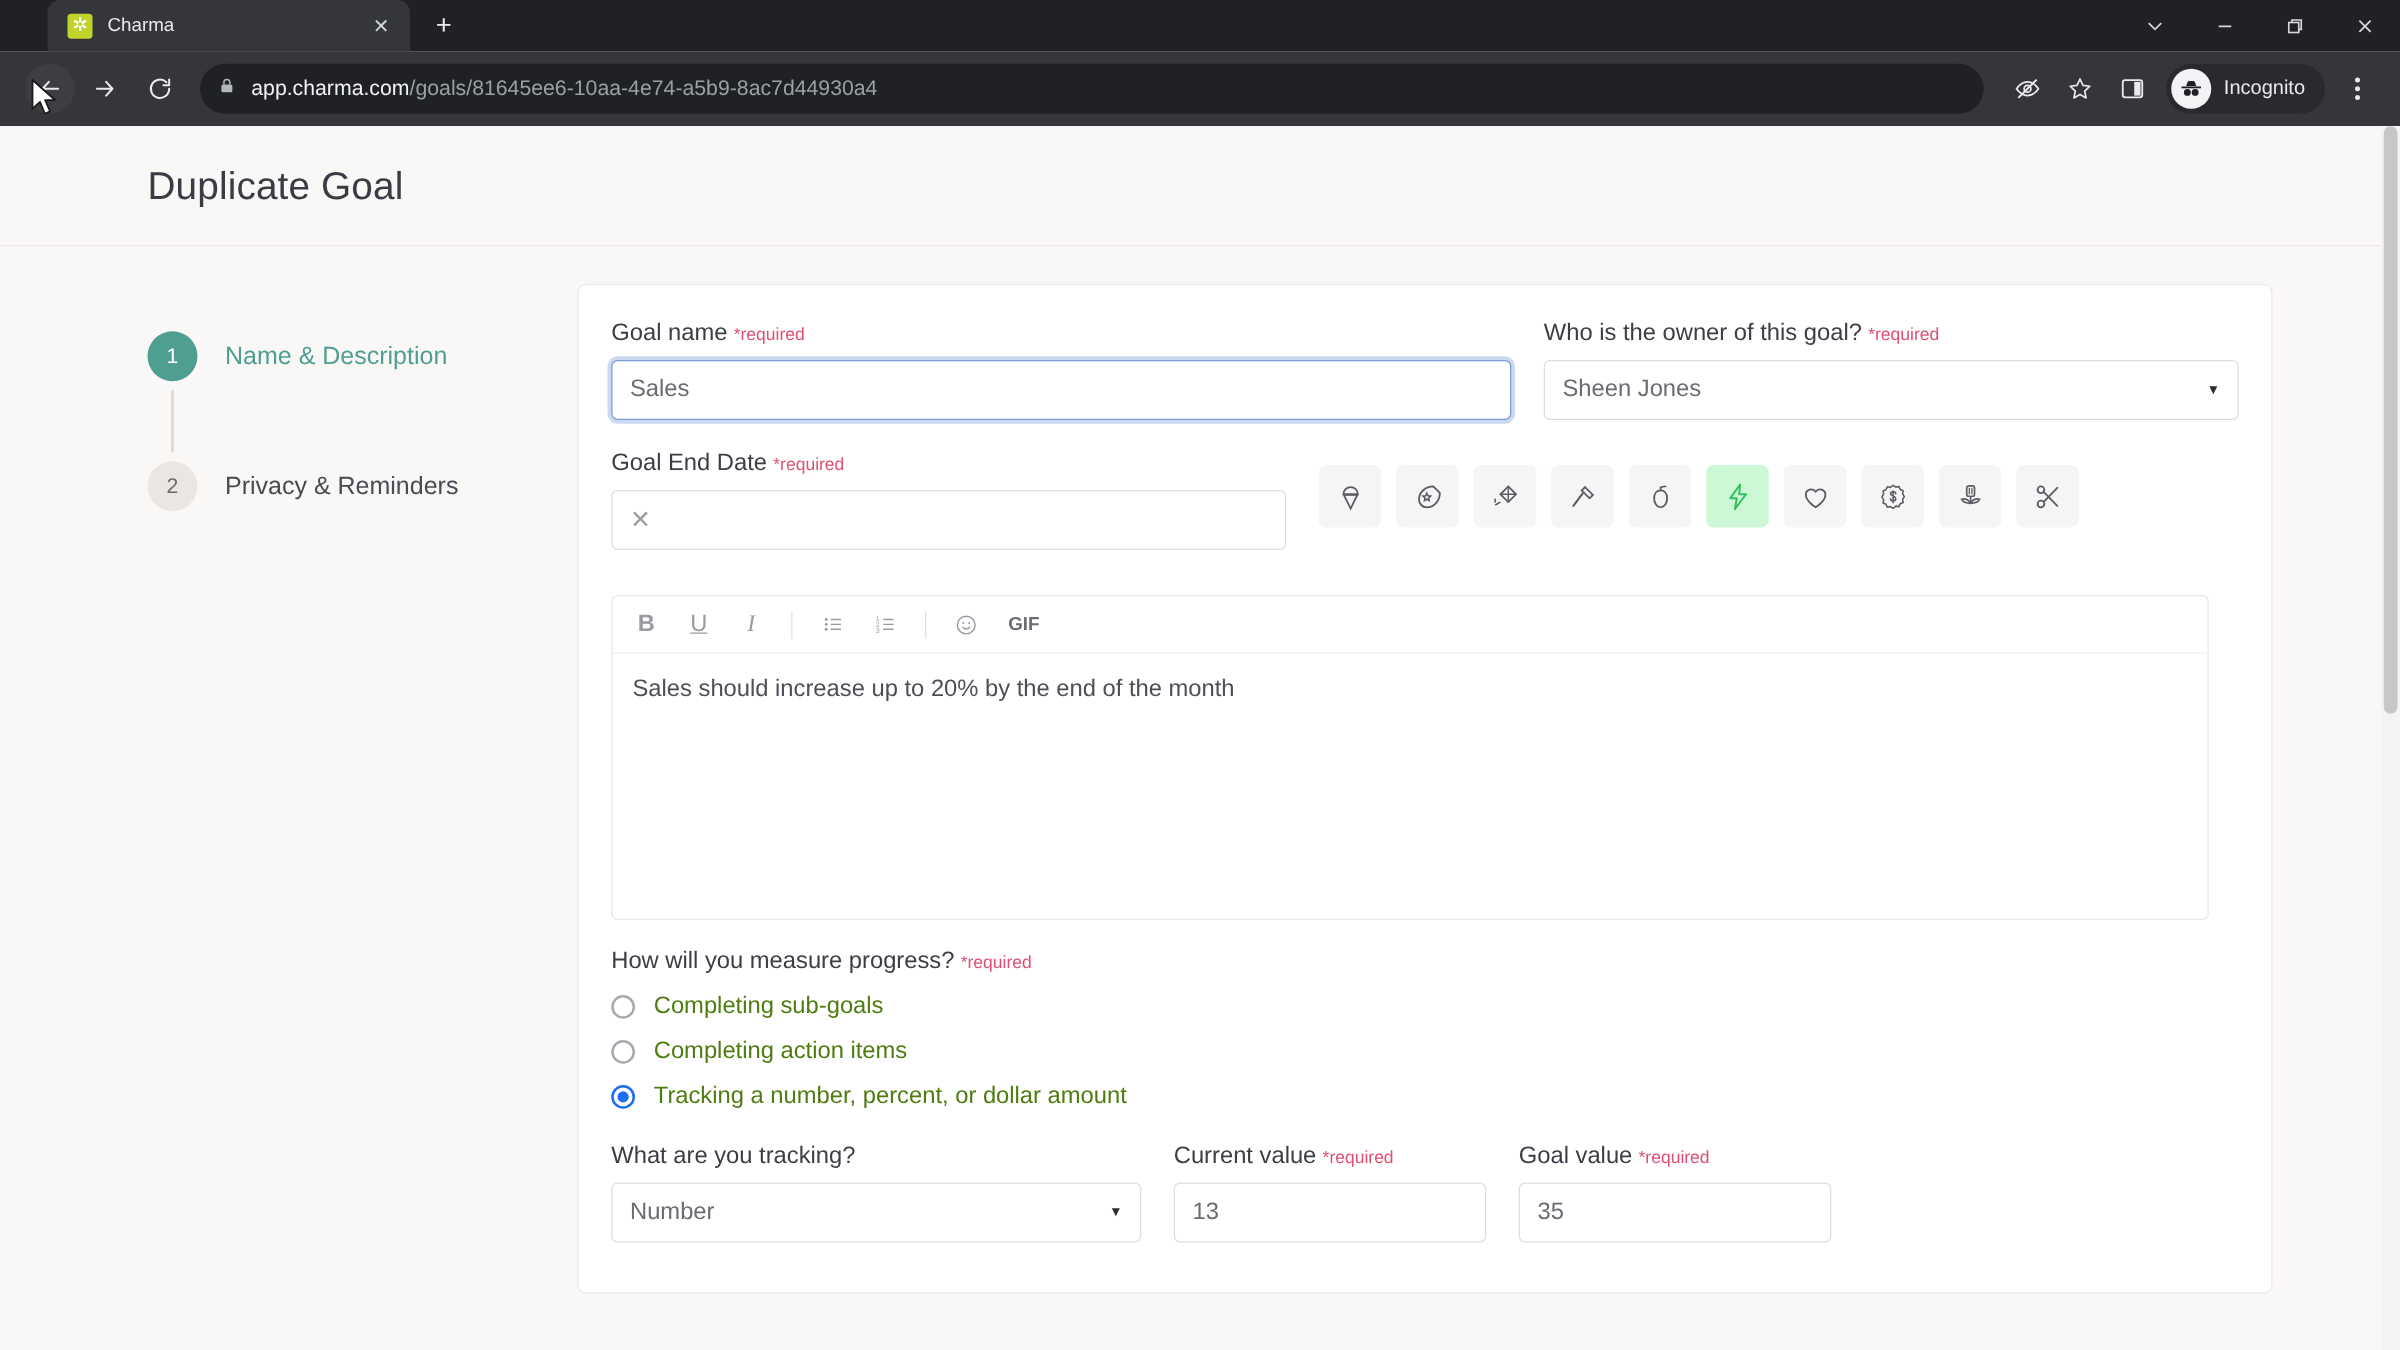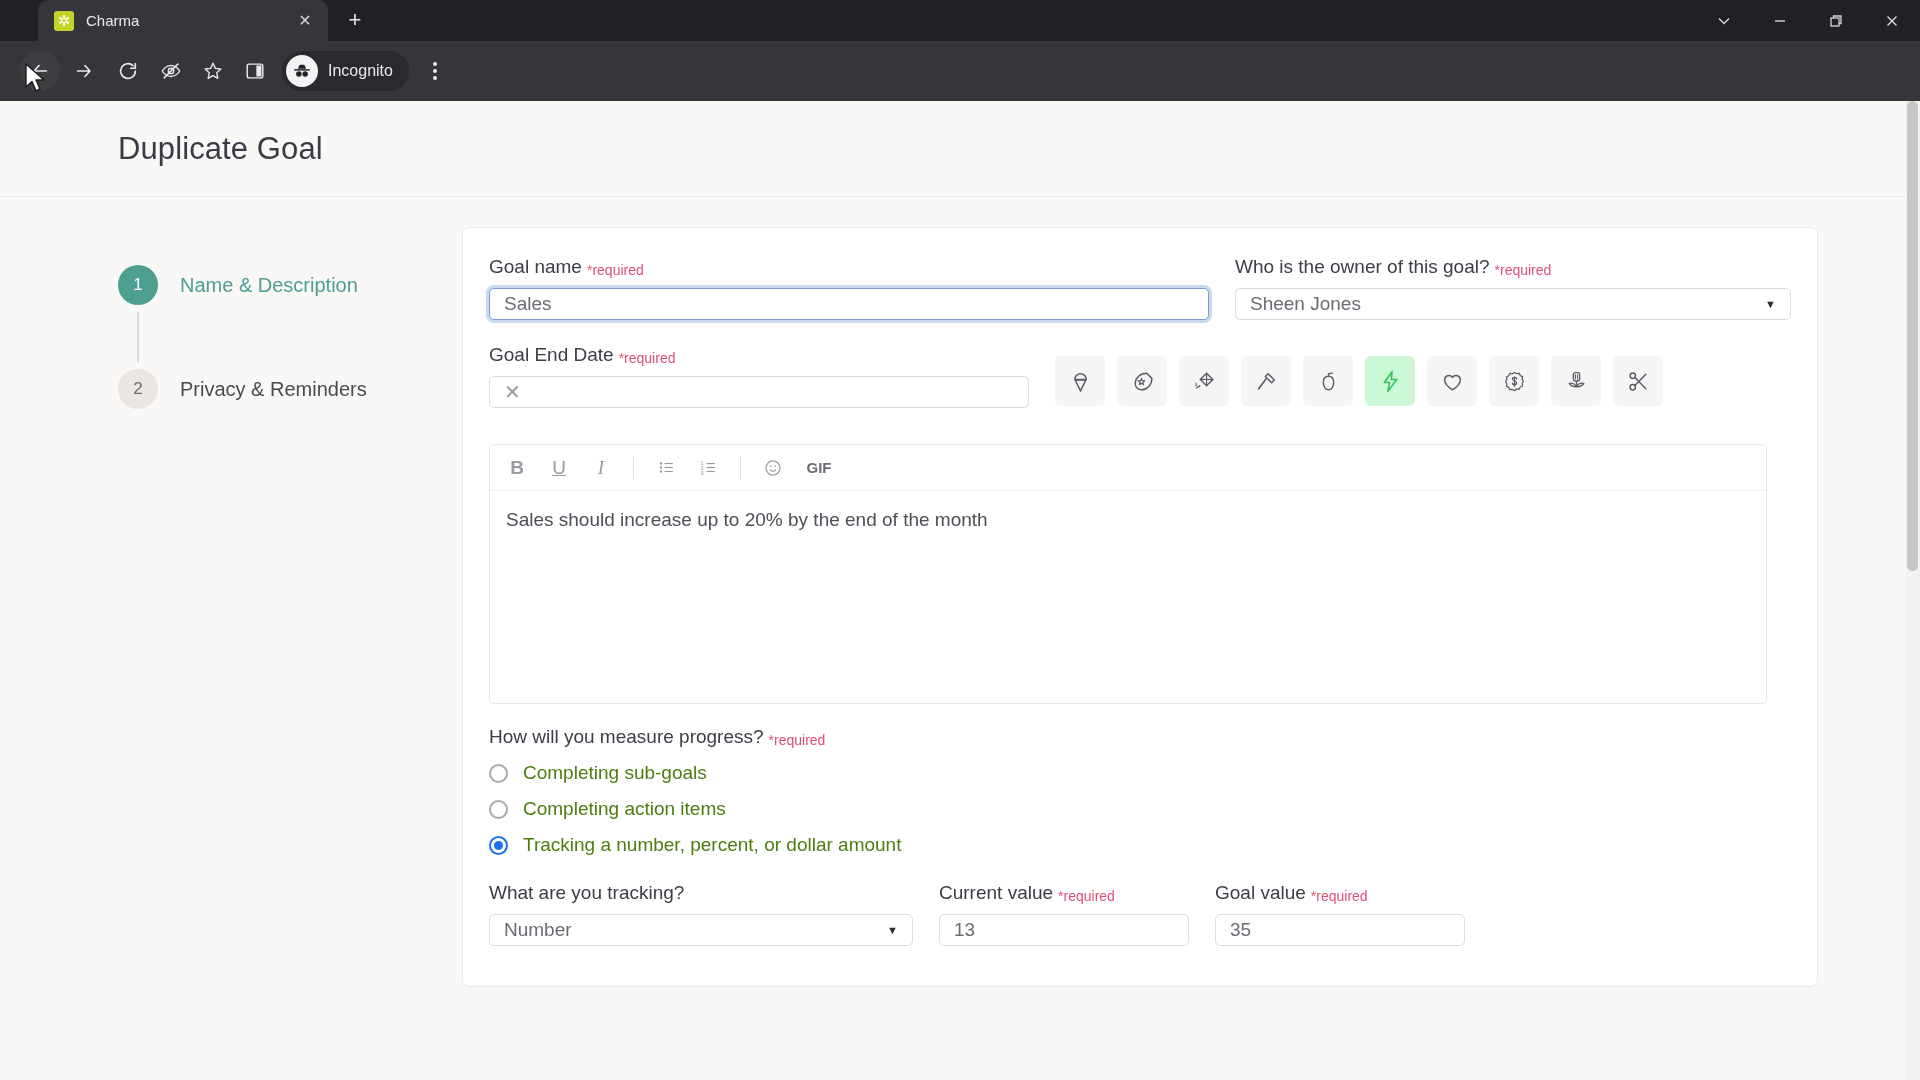--- a/index.html
+++ b/index.html
@@ -115,26 +115,26 @@
   
   .card {
     flex: 0 0 1330px; background: #fff; border: 1px solid #ece8e8;
     border-radius: 7px; padding: 28px 26px 40px 26px; min-height: 760px;
   }
 
   .row { display: flex; gap: 26px; }
   .field { display: flex; flex-direction: column; }
   .flabel {
     font-size: 19px; color: #3d3d47; margin-bottom: 10px;
-    display: flex; align-items: flex-end; gap: 5px;
+    display: flex; align-items: center; gap: 5px;
   }
   .req { color: #e04f72; font-size: 14px; }
 
   .input {
-    height: 32px; border: 1px solid #dfdcdc; border-radius: 5px; background: #fff;
+    height: 48px; border: 1px solid #dfdcdc; border-radius: 5px; background: #fff;
     display: flex; align-items: center; padding: 0 14px; font-size: 19px; color: #6b6b74;
   }
   .input.focused {
     border: 1px solid #7a9bd4; box-shadow: 0 0 0 3px #ccd9f2; border-radius: 5px;
   }
   .input .val { flex: 1 1 auto; }
   .caret { color: #2b2b30; font-size: 11px; }
   .clear-x { color: #9b9ba3; font-size: 20px; line-height: 1; }
 
   .w-goalname { width: 720px; }
@@ -245,20 +245,29 @@
       <svg width="22" height="22" viewBox="0 0 24 24">
           <path d="M5 12h13M13 6l5.5 6L13 18" stroke="#e8eaed" stroke-width="1.8" fill="none" stroke-linecap="round" stroke-linejoin="round"></path>
         </svg>
     </div>
     <div class="navbtn">
       <svg width="22" height="22" viewBox="0 0 24 24">
           <path d="M20 12a8 8 0 1 1-2.4-5.7M20 4v5h-5" stroke="#e8eaed" stroke-width="1.8" fill="none" stroke-linecap="round" stroke-linejoin="round"></path>
         </svg>
     </div>
 
+    <div class="omnibox">
+      <span>
+        <svg width="15" height="15" viewBox="0 0 24 24">
+            <rect x="5" y="10.5" width="14" height="10" rx="2" fill="#b5b8bb"></rect>
+            <path d="M8.2 10.5V8a3.8 3.8 0 0 1 7.6 0v2.5" stroke="#b5b8bb" stroke-width="1.9" fill="none"></path>
+          </svg>
+      </span>
+      <span class="urltext"><span>app.charma.com</span><span class="path">/goals/81645ee6-10aa-4e74-a5b9-8ac7d44930a4</span></span>
+    </div>
 
     <div class="tb-icon">
       <svg width="22" height="22" viewBox="0 0 24 24">
         <path d="M2.5 12S6 6 12 6s9.5 6 9.5 6-3.5 6-9.5 6-9.5-6-9.5-6z" stroke="#e8eaed" stroke-width="1.5" fill="none"></path>
         <circle cx="12" cy="12" r="3" stroke="#e8eaed" stroke-width="1.5" fill="none"></circle>
         <line x1="4" y1="20" x2="20" y2="4" stroke="#e8eaed" stroke-width="1.7"></line>
       </svg>
     </div>
     <div class="tb-icon">
       <svg width="22" height="22" viewBox="0 0 24 24">

